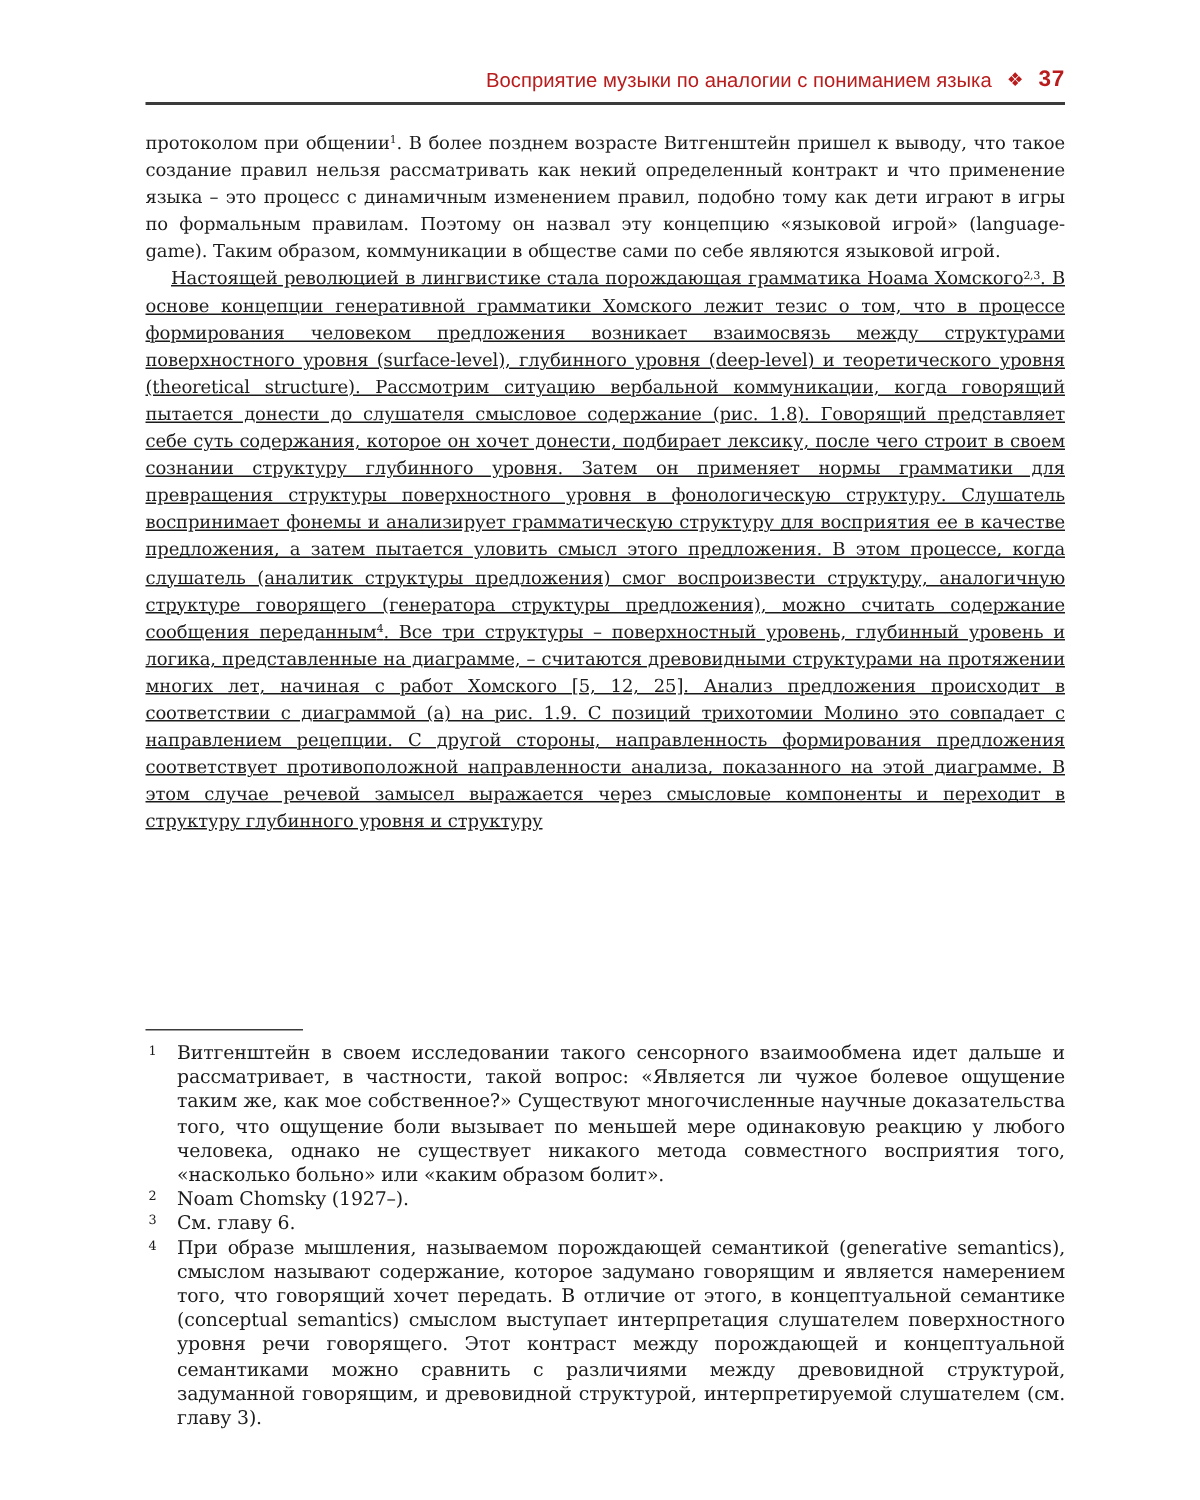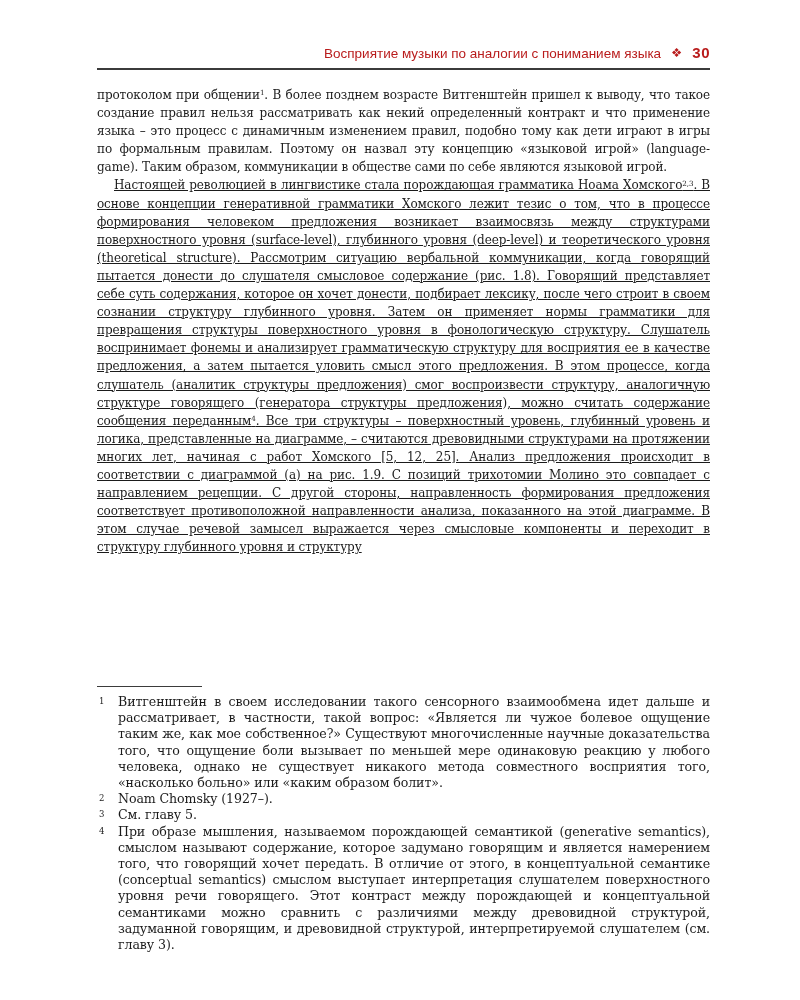--- a/index.html
+++ b/index.html
@@ -93,21 +93,21 @@
   }
 </style>
 </head>
 <body>
 
 <div class="page">
 
   <div class="header">
     <span class="title">Восприятие музыки по аналогии с пониманием языка</span>
     <span class="ornament">❖</span>
-    <span class="pagenum">30</span>
+    <span class="pagenum">37</span>
   </div>
 
   <div class="rule"></div>
 
   <div class="bodytext">
     <p><span>протоколом при общении</span><sup class="fnref">1</sup><span>. В более позднем возрасте Витгенштейн пришел к выводу, что такое создание правил нельзя рассматривать как некий определенный контракт и что применение языка – это процесс с динамичным изменением правил, подобно тому как дети играют в игры по формальным правилам. Поэтому он назвал эту концепцию «языковой игрой» (language-game). Таким образом, коммуникации в обществе сами по себе являются языковой игрой.</span></p>
     <p class="indent"><span>Настоящей революцией в лингвистике стала порождающая грамматика Ноама Хомского</span><sup class="fnref">2,3</sup><span>. В основе концепции генеративной грамматики Хомского лежит тезис о том, что в процессе формирования человеком предложения возникает взаимосвязь между структурами поверхностного уровня (surface-level), глубинного уровня (deep-level) и теоретического уровня (theoretical structure). Рассмотрим ситуацию вербальной коммуникации, когда говорящий пытается донести до слушателя смысловое содержание (рис. 1.8). Говорящий представляет себе суть содержания, которое он хочет донести, подбирает лексику, после чего строит в своем сознании структуру глубинного уровня. Затем он применяет нормы грамматики для превращения структуры поверхностного уровня в фонологическую структуру. Слушатель воспринимает фонемы и анализирует грамматическую структуру для восприятия ее в качестве предложения, а затем пытается уловить смысл этого предложения. В этом процессе, когда слушатель (аналитик структуры предложения) смог воспроизвести структуру, аналогичную структуре говорящего (генератора структуры предложения), можно считать содержание сообщения переданным</span><sup class="fnref">4</sup><span>. Все три структуры – поверхностный уровень, глубинный уровень и логика, представленные на диаграмме, – считаются древовидными структурами на протяжении многих лет, начиная с работ Хомского [5, 12, 25]. Анализ предложения происходит в соответствии с диаграммой (а) на рис. 1.9. С позиций трихотомии Молино это совпадает с направлением рецепции. С другой стороны, направленность формирования предложения соответствует противоположной направленности анализа, показанного на этой диаграмме. В этом случае речевой замысел выражается через смысловые компоненты и переходит в структуру глубинного уровня и структуру</span></p>
   </div>
 
   <div class="fn-sep"></div>
@@ -116,21 +116,21 @@
     <div class="footnote">
       <span class="fn-num">1</span>
       <span class="fn-text">Витгенштейн в своем исследовании такого сенсорного взаимообмена идет дальше и рассматривает, в частности, такой вопрос: «Является ли чужое болевое ощущение таким же, как мое собственное?» Существуют многочисленные научные доказательства того, что ощущение боли вызывает по меньшей мере одинаковую реакцию у любого человека, однако не существует никакого метода совместного восприятия того, «насколько больно» или «каким образом болит».</span>
     </div>
     <div class="footnote">
       <span class="fn-num">2</span>
       <span class="fn-text">Noam Chomsky (1927–).</span>
     </div>
     <div class="footnote">
       <span class="fn-num">3</span>
-      <span class="fn-text">См. главу 5.</span>
+      <span class="fn-text">См. главу 6.</span>
     </div>
     <div class="footnote">
       <span class="fn-num">4</span>
       <span class="fn-text">При образе мышления, называемом порождающей семантикой (generative semantics), смыслом называют содержание, которое задумано говорящим и является намерением того, что говорящий хочет передать. В отличие от этого, в концептуальной семантике (conceptual semantics) смыслом выступает интерпретация слушателем поверхностного уровня речи говорящего. Этот контраст между порождающей и концептуальной семантиками можно сравнить с различиями между древовидной структурой, задуманной говорящим, и древовидной структурой, интерпретируемой слушателем (см. главу 3).</span>
     </div>
   </div>
 
 </div>
 
 </body></html>

